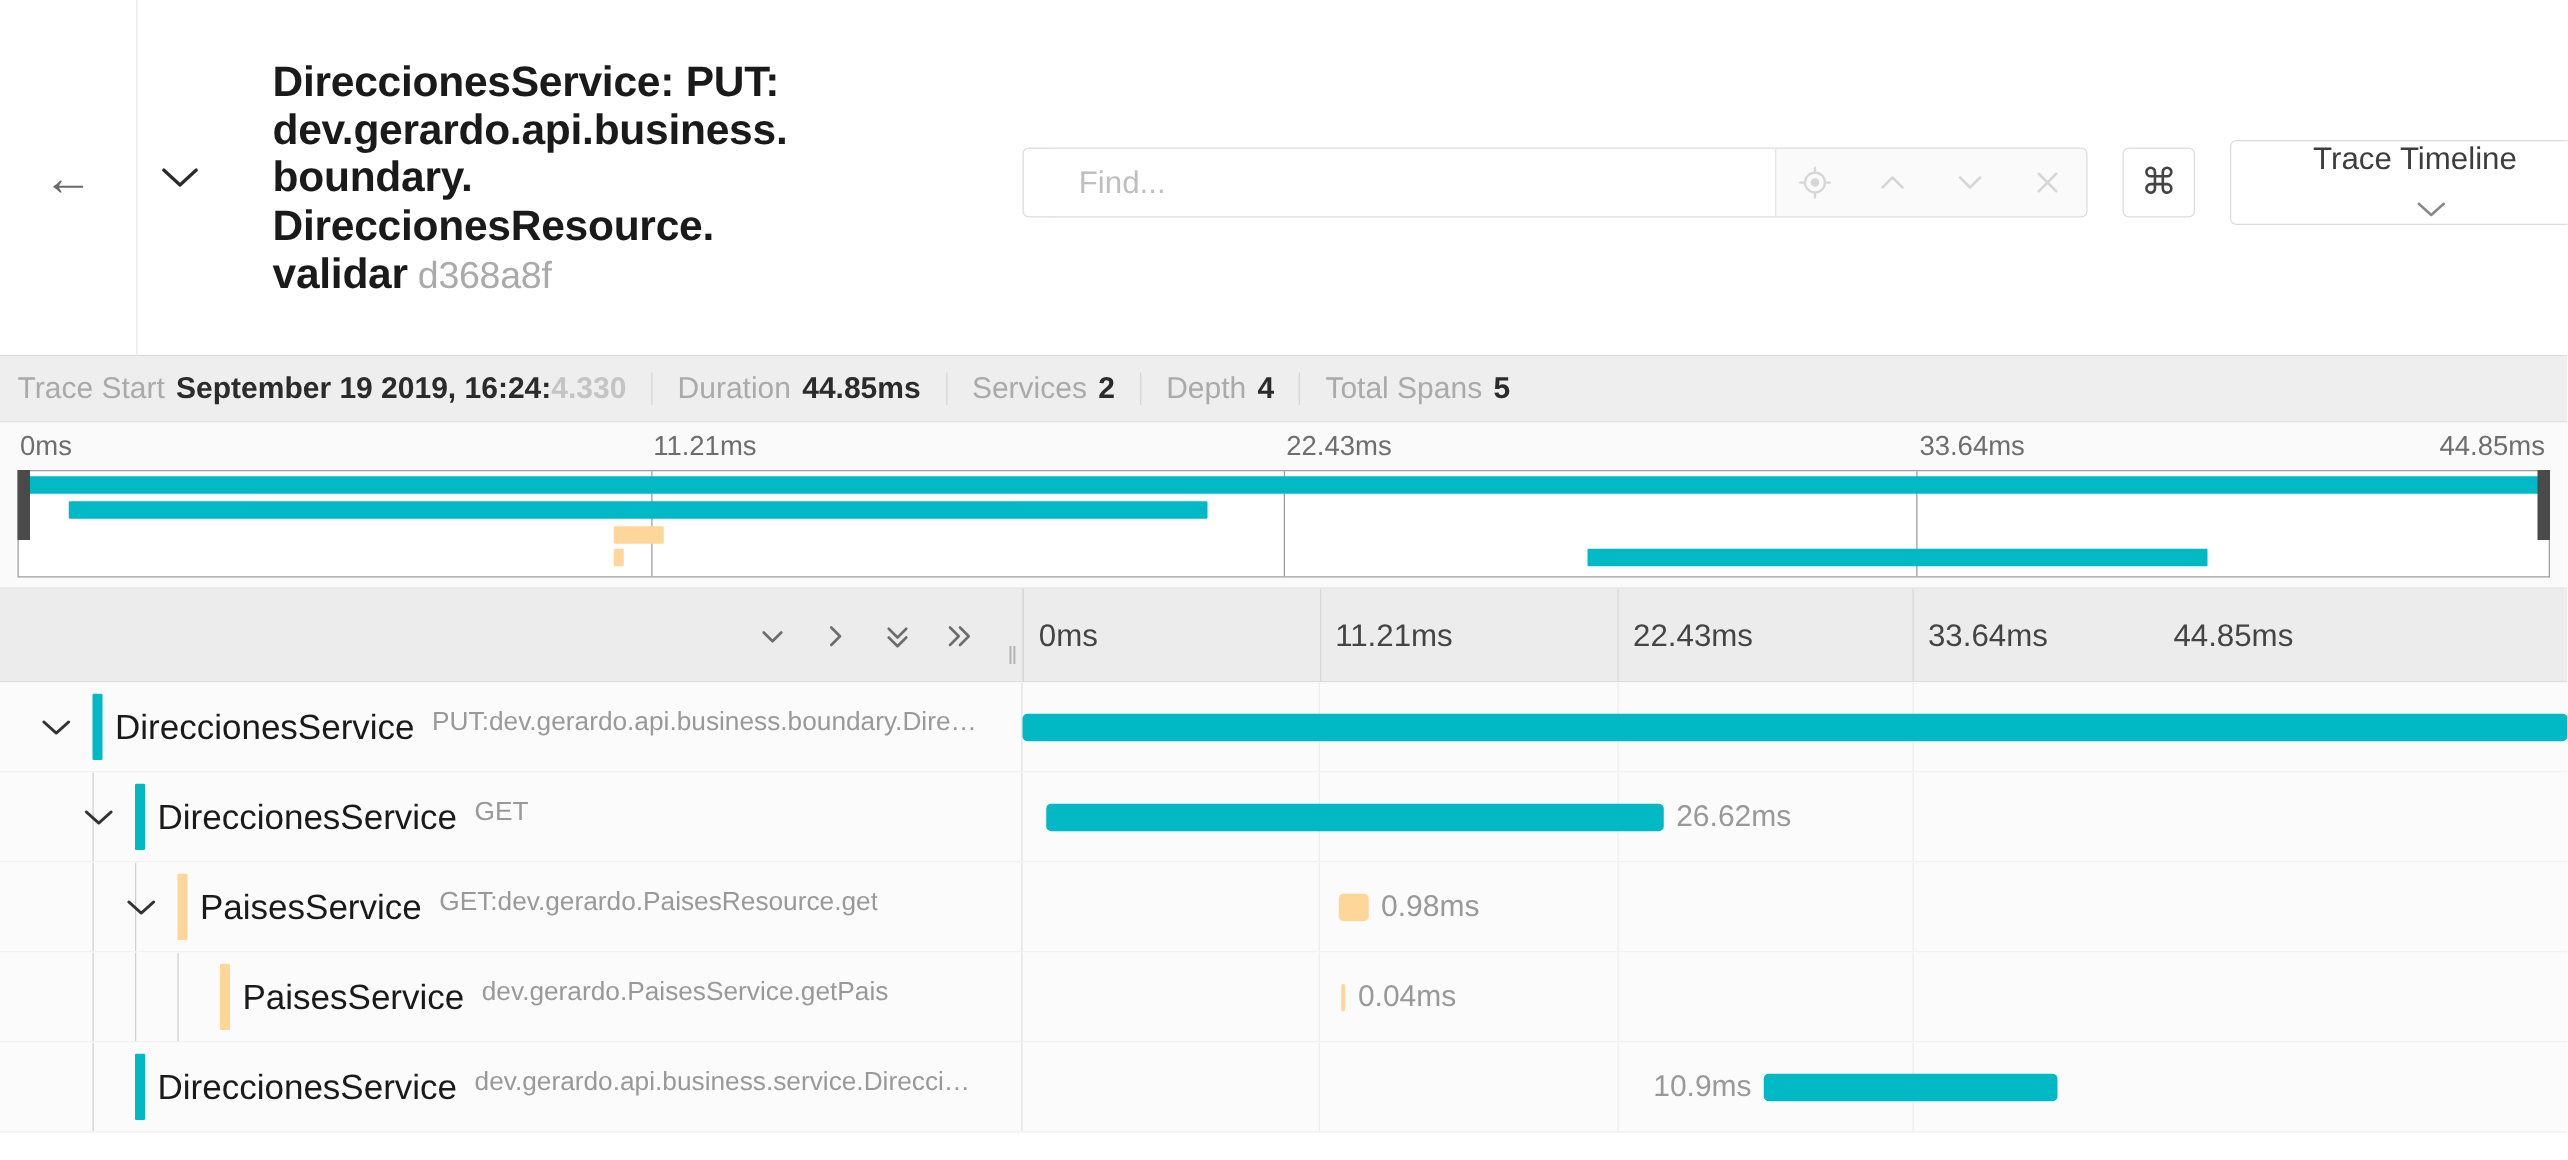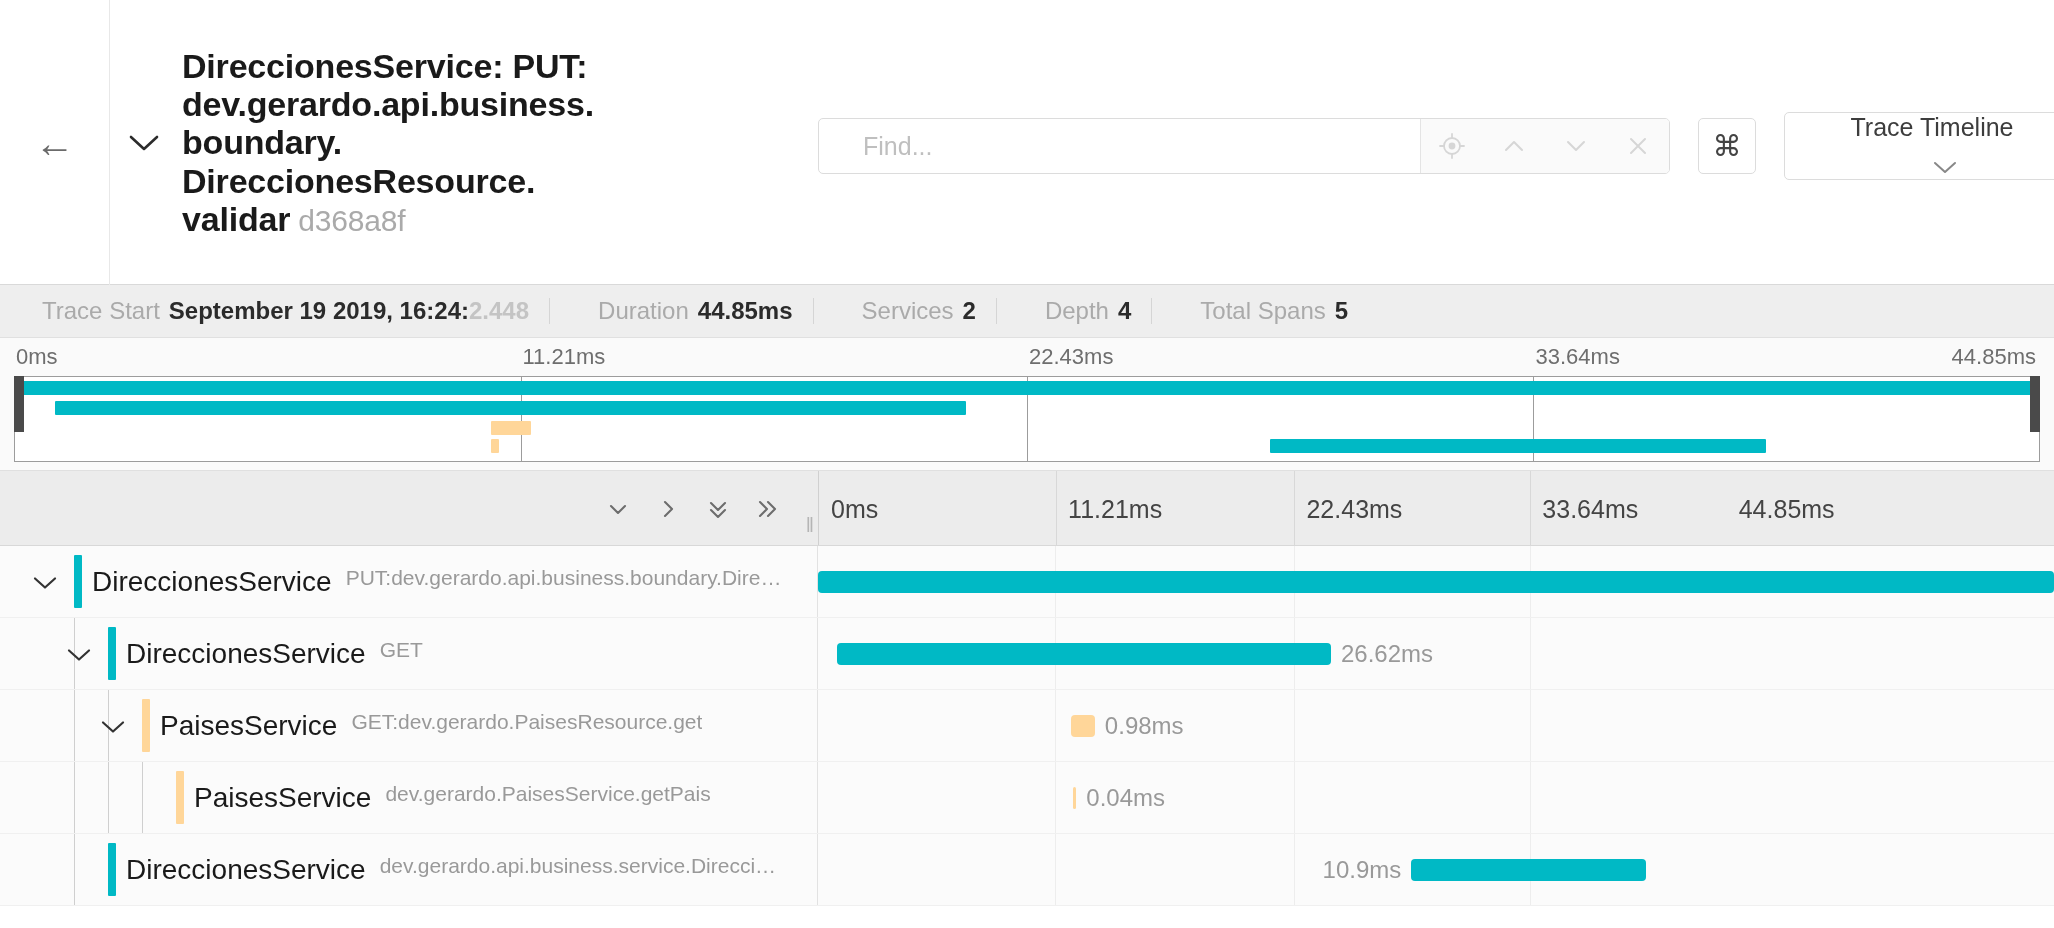--- a/index.html
+++ b/index.html
@@ -37,20 +37,21 @@
     cursor: pointer;
     font-weight: 300;
   }
   .title-block {
     display: flex;
     align-items: center;
     padding-left: 18px;
     width: 670px;
     flex: 0 0 670px;
     height: 285px;
+    gap: 36px;
   }
   .title-toggle {
     font-size: 30px;
     color: #2b2b2b;
     margin-right: 22px;
     cursor: pointer;
     line-height: 1;
     font-weight: 400;
     align-self: center;
   }
@@ -164,21 +165,21 @@
   .meta-bar {
     height: 53px;
     background: #eeeeee;
     display: flex;
     align-items: center;
     padding-left: 14px;
     font-size: 24px;
     color: #aaa;
     border-bottom: 1px solid #e0e0e0;
   }
-  .meta-item { display: flex; align-items: baseline; white-space: nowrap; margin-left: 28px; }
+  .meta-item { display: flex; align-items: baseline; white-space: nowrap; }
   .meta-label { color: #aaaaaa; font-weight: 400; }
   .meta-value { color: #2b2b2b; font-weight: 700; margin-left: 9px; }
   .meta-value.dim { color: #c4c4c4; font-weight: 700; margin-left: 0; }
   .meta-sep {
     width: 1px;
     height: 26px;
     background: #d5d5d5;
     margin: 0 20px;
     align-self: center;
   }
@@ -459,21 +460,21 @@
       </span>
     </div>
 
   </div>
 </div>
 
 <div class="meta-bar" id="meta-bar">
     <div class="meta-item">
       <span class="meta-label">Trace Start</span>
       <span class="meta-value">September 19 2019, 16:24:</span>
-      <span class="meta-value dim">2.448</span>
+      <span class="meta-value dim">4.330</span>
     </div>
     <div class="meta-sep"></div>
     <div class="meta-item">
       <span class="meta-label">Duration</span>
       <span class="meta-value">44.85ms</span>
     </div>
     <div class="meta-sep"></div>
     <div class="meta-item">
       <span class="meta-label">Services</span>
       <span class="meta-value">2</span>

